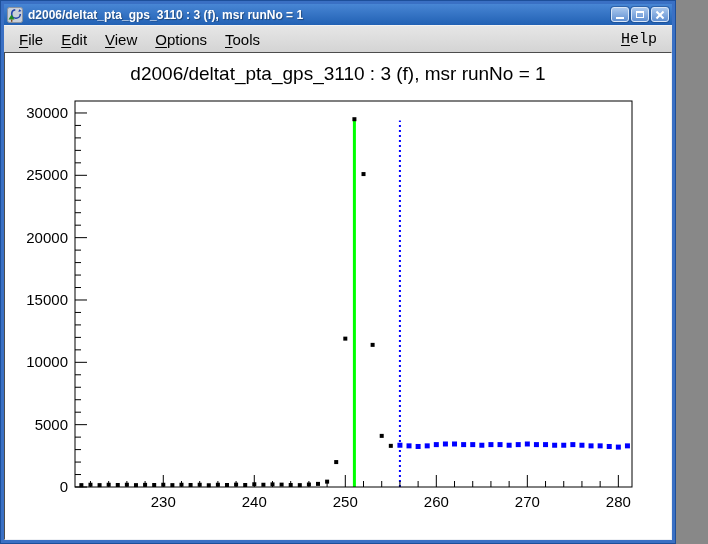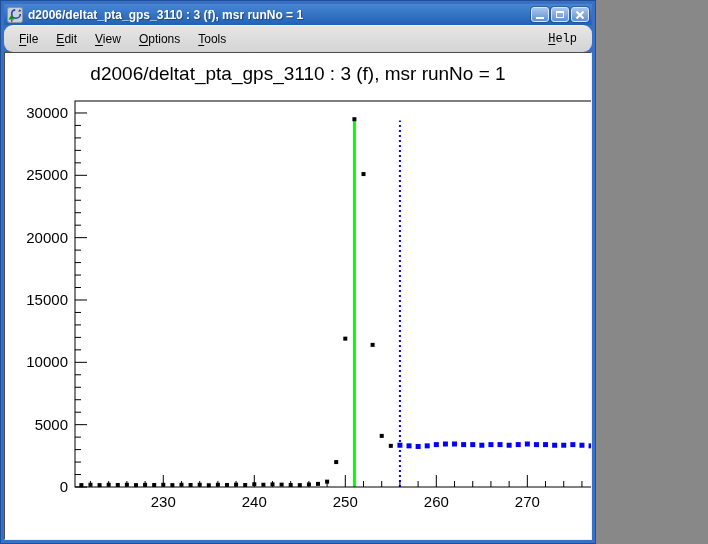--- a/index.html
+++ b/index.html
@@ -1,19 +1,19 @@
 <!DOCTYPE html>
 <html style="--titlebar_blue_top: #4886d4; --titlebar_blue_bottom: #2261b4; --window_border_blue: #3a70c4; --window_border_dark: #1d4f9a; --menubar_gray: #d4d4d4; --canvas_white: #ffffff;"><head>
 <meta charset="utf-8">
 <style>
   * { margin:0; padding:0; box-sizing:border-box; }
   html,body { width:708px; height:544px; background:#888; font-family:"Liberation Sans", sans-serif; }
 
   .window {
-    width:596px; height:544px;
+    width:676px; height:544px;
     border:1px solid var(--window_border_dark, #1d4f9a);
     background:var(--window_border_blue, #3a70c4);
     display:flex; flex-direction:column;
   }
   .window-inner {
     flex:1; display:flex; flex-direction:column;
     border:3px solid var(--window_border_blue, #3a70c4);
     overflow:hidden;
   }
 
@@ -47,23 +47,22 @@
   }
   .glyph-close::before { transform:rotate(45deg); }
   .glyph-close::after  { transform:rotate(-45deg); }
 
   
   .menubar {
     height:27px; flex:0 0 27px;
     background:linear-gradient(to bottom,#e6e6e6,var(--menubar_gray,#d4d4d4));
     border-top:1px solid #f2f2f2;
     display:flex; align-items:center;
-    font-size:12px; color:#000;
+    font-size:15px; color:#000;
     padding:0 6px;
-    border-radius:9px;
   }
   .menu-item { padding:3px 9px; cursor:default; }
   .menu-item u { text-decoration:underline; text-underline-offset:2px; }
   .menu-spacer { flex:1; }
 
   
   .canvas {
     flex:1; position:relative; background:var(--canvas_white,#fff);
     border-top:1px solid #4c4c4c; border-left:1px solid #4c4c4c;
     border-right:1px solid #eef0f4; border-bottom:1px solid #eef0f4;

